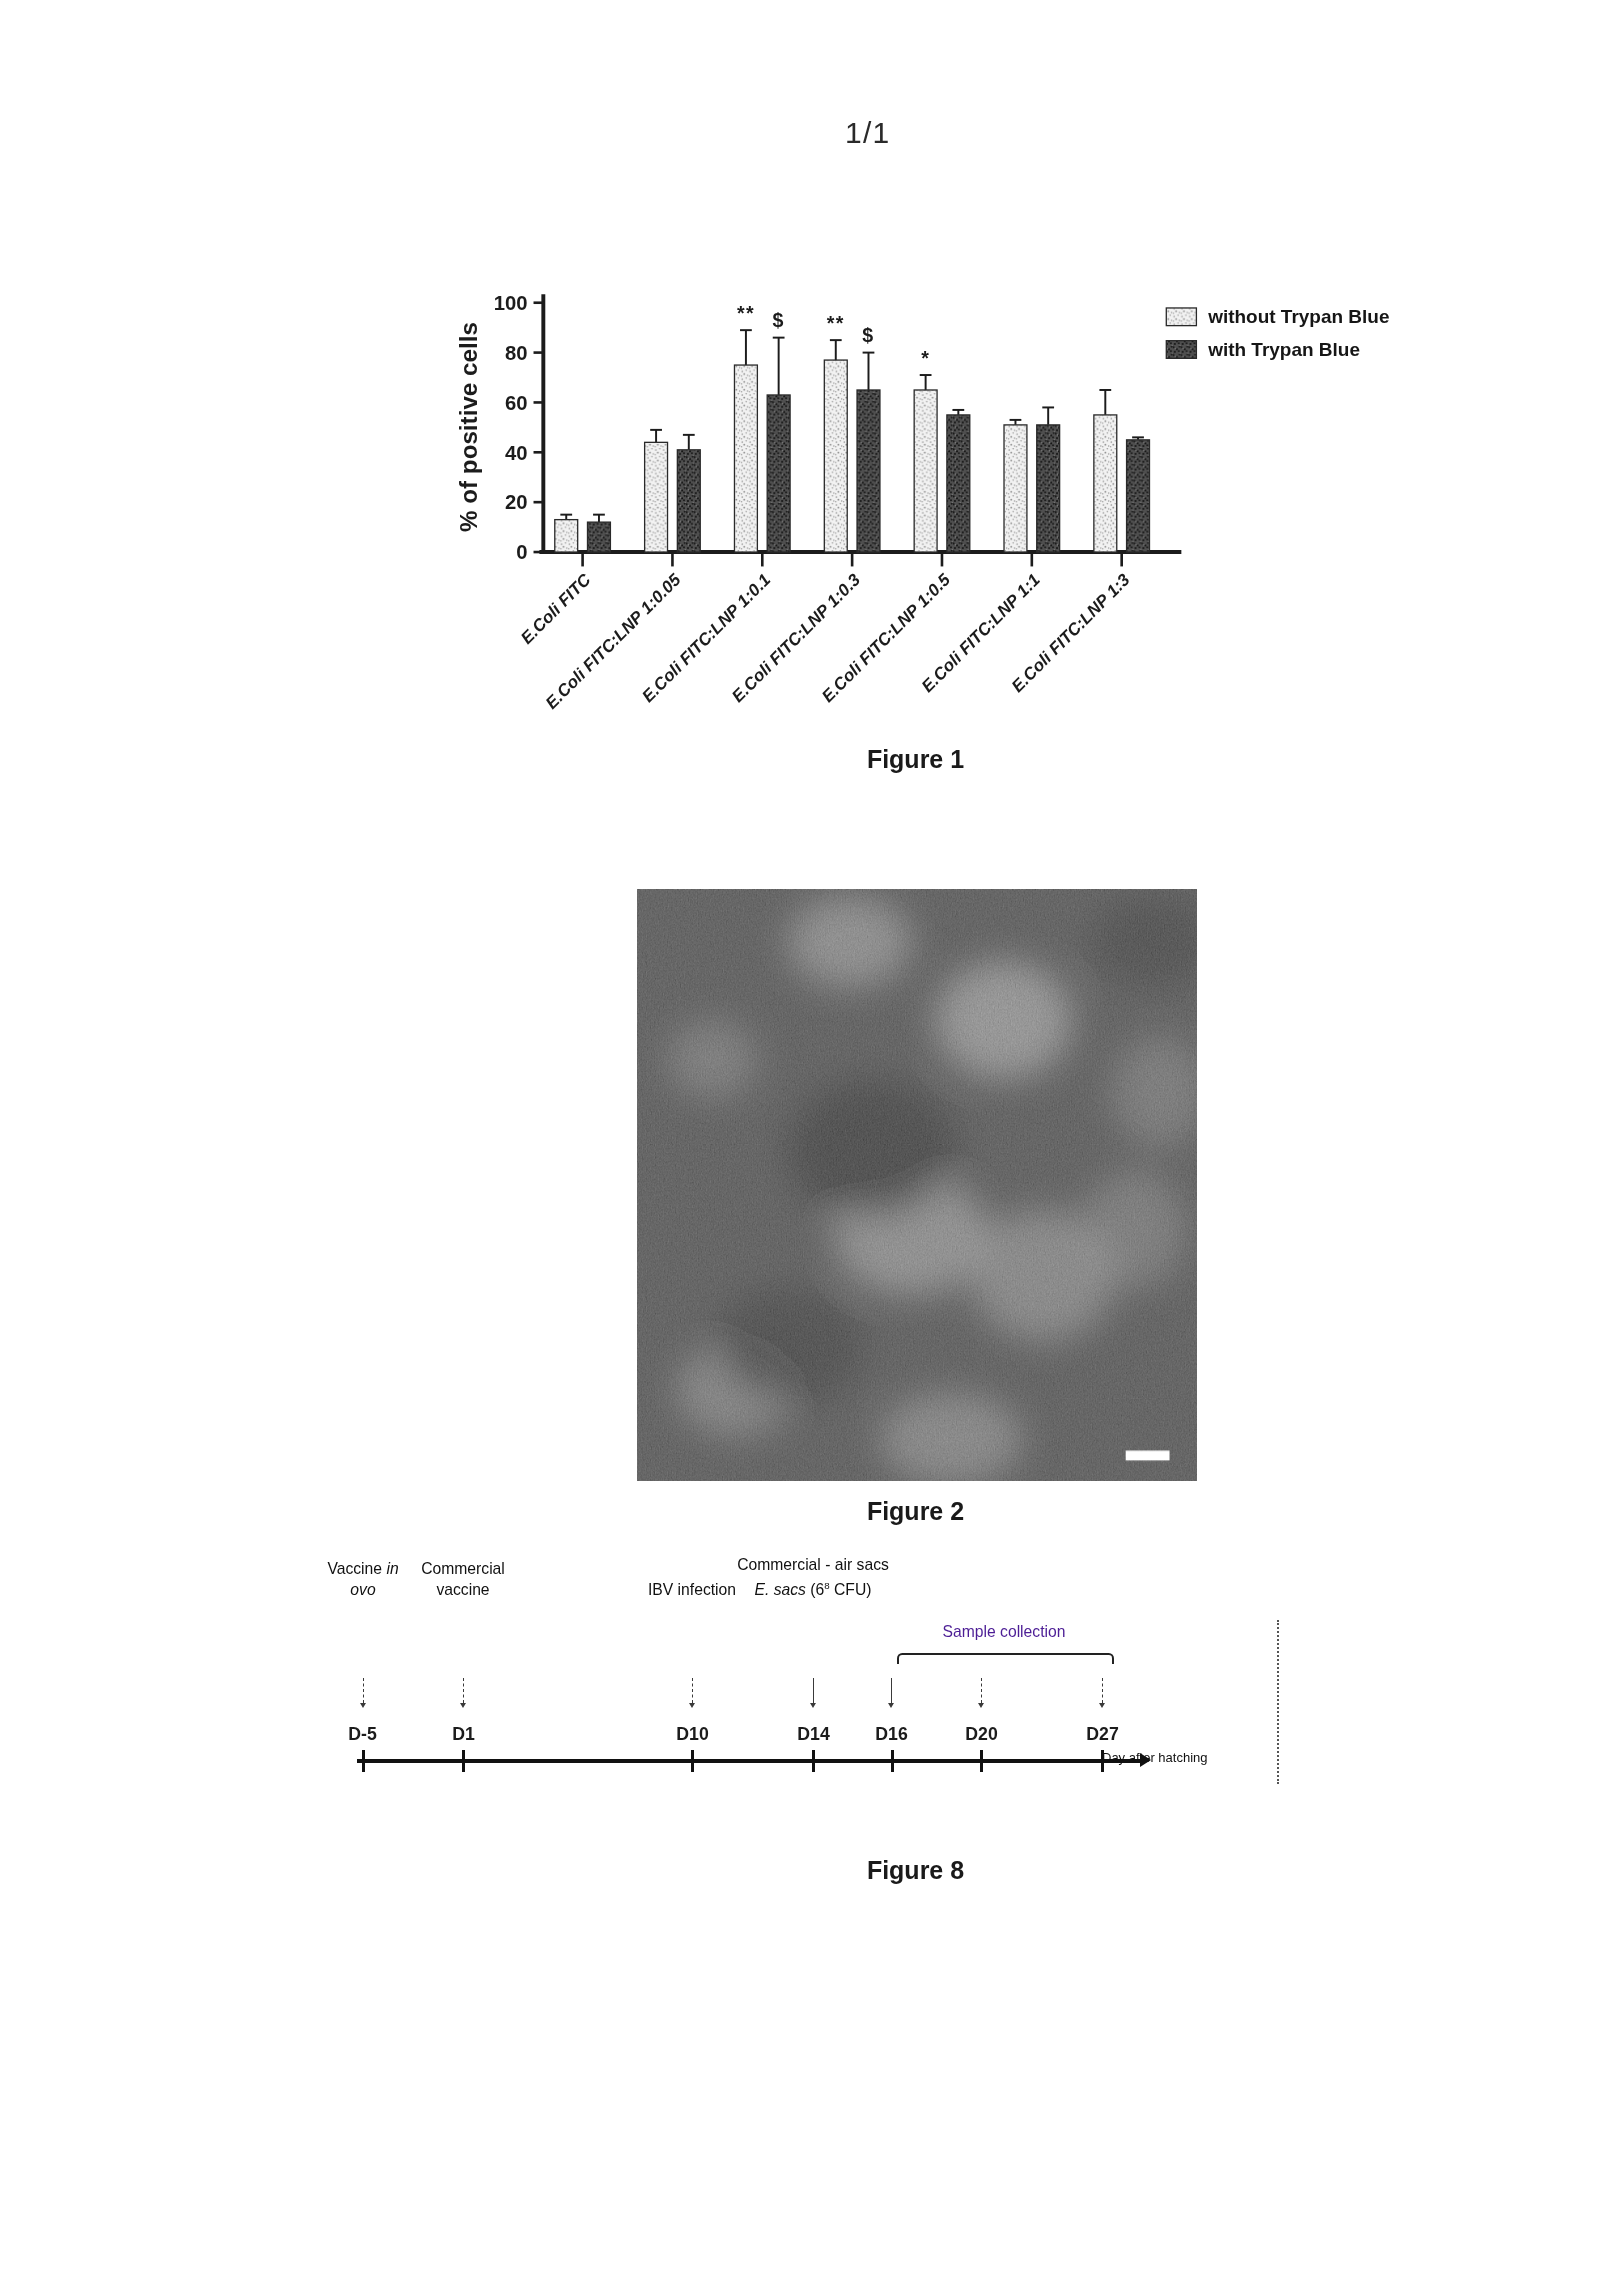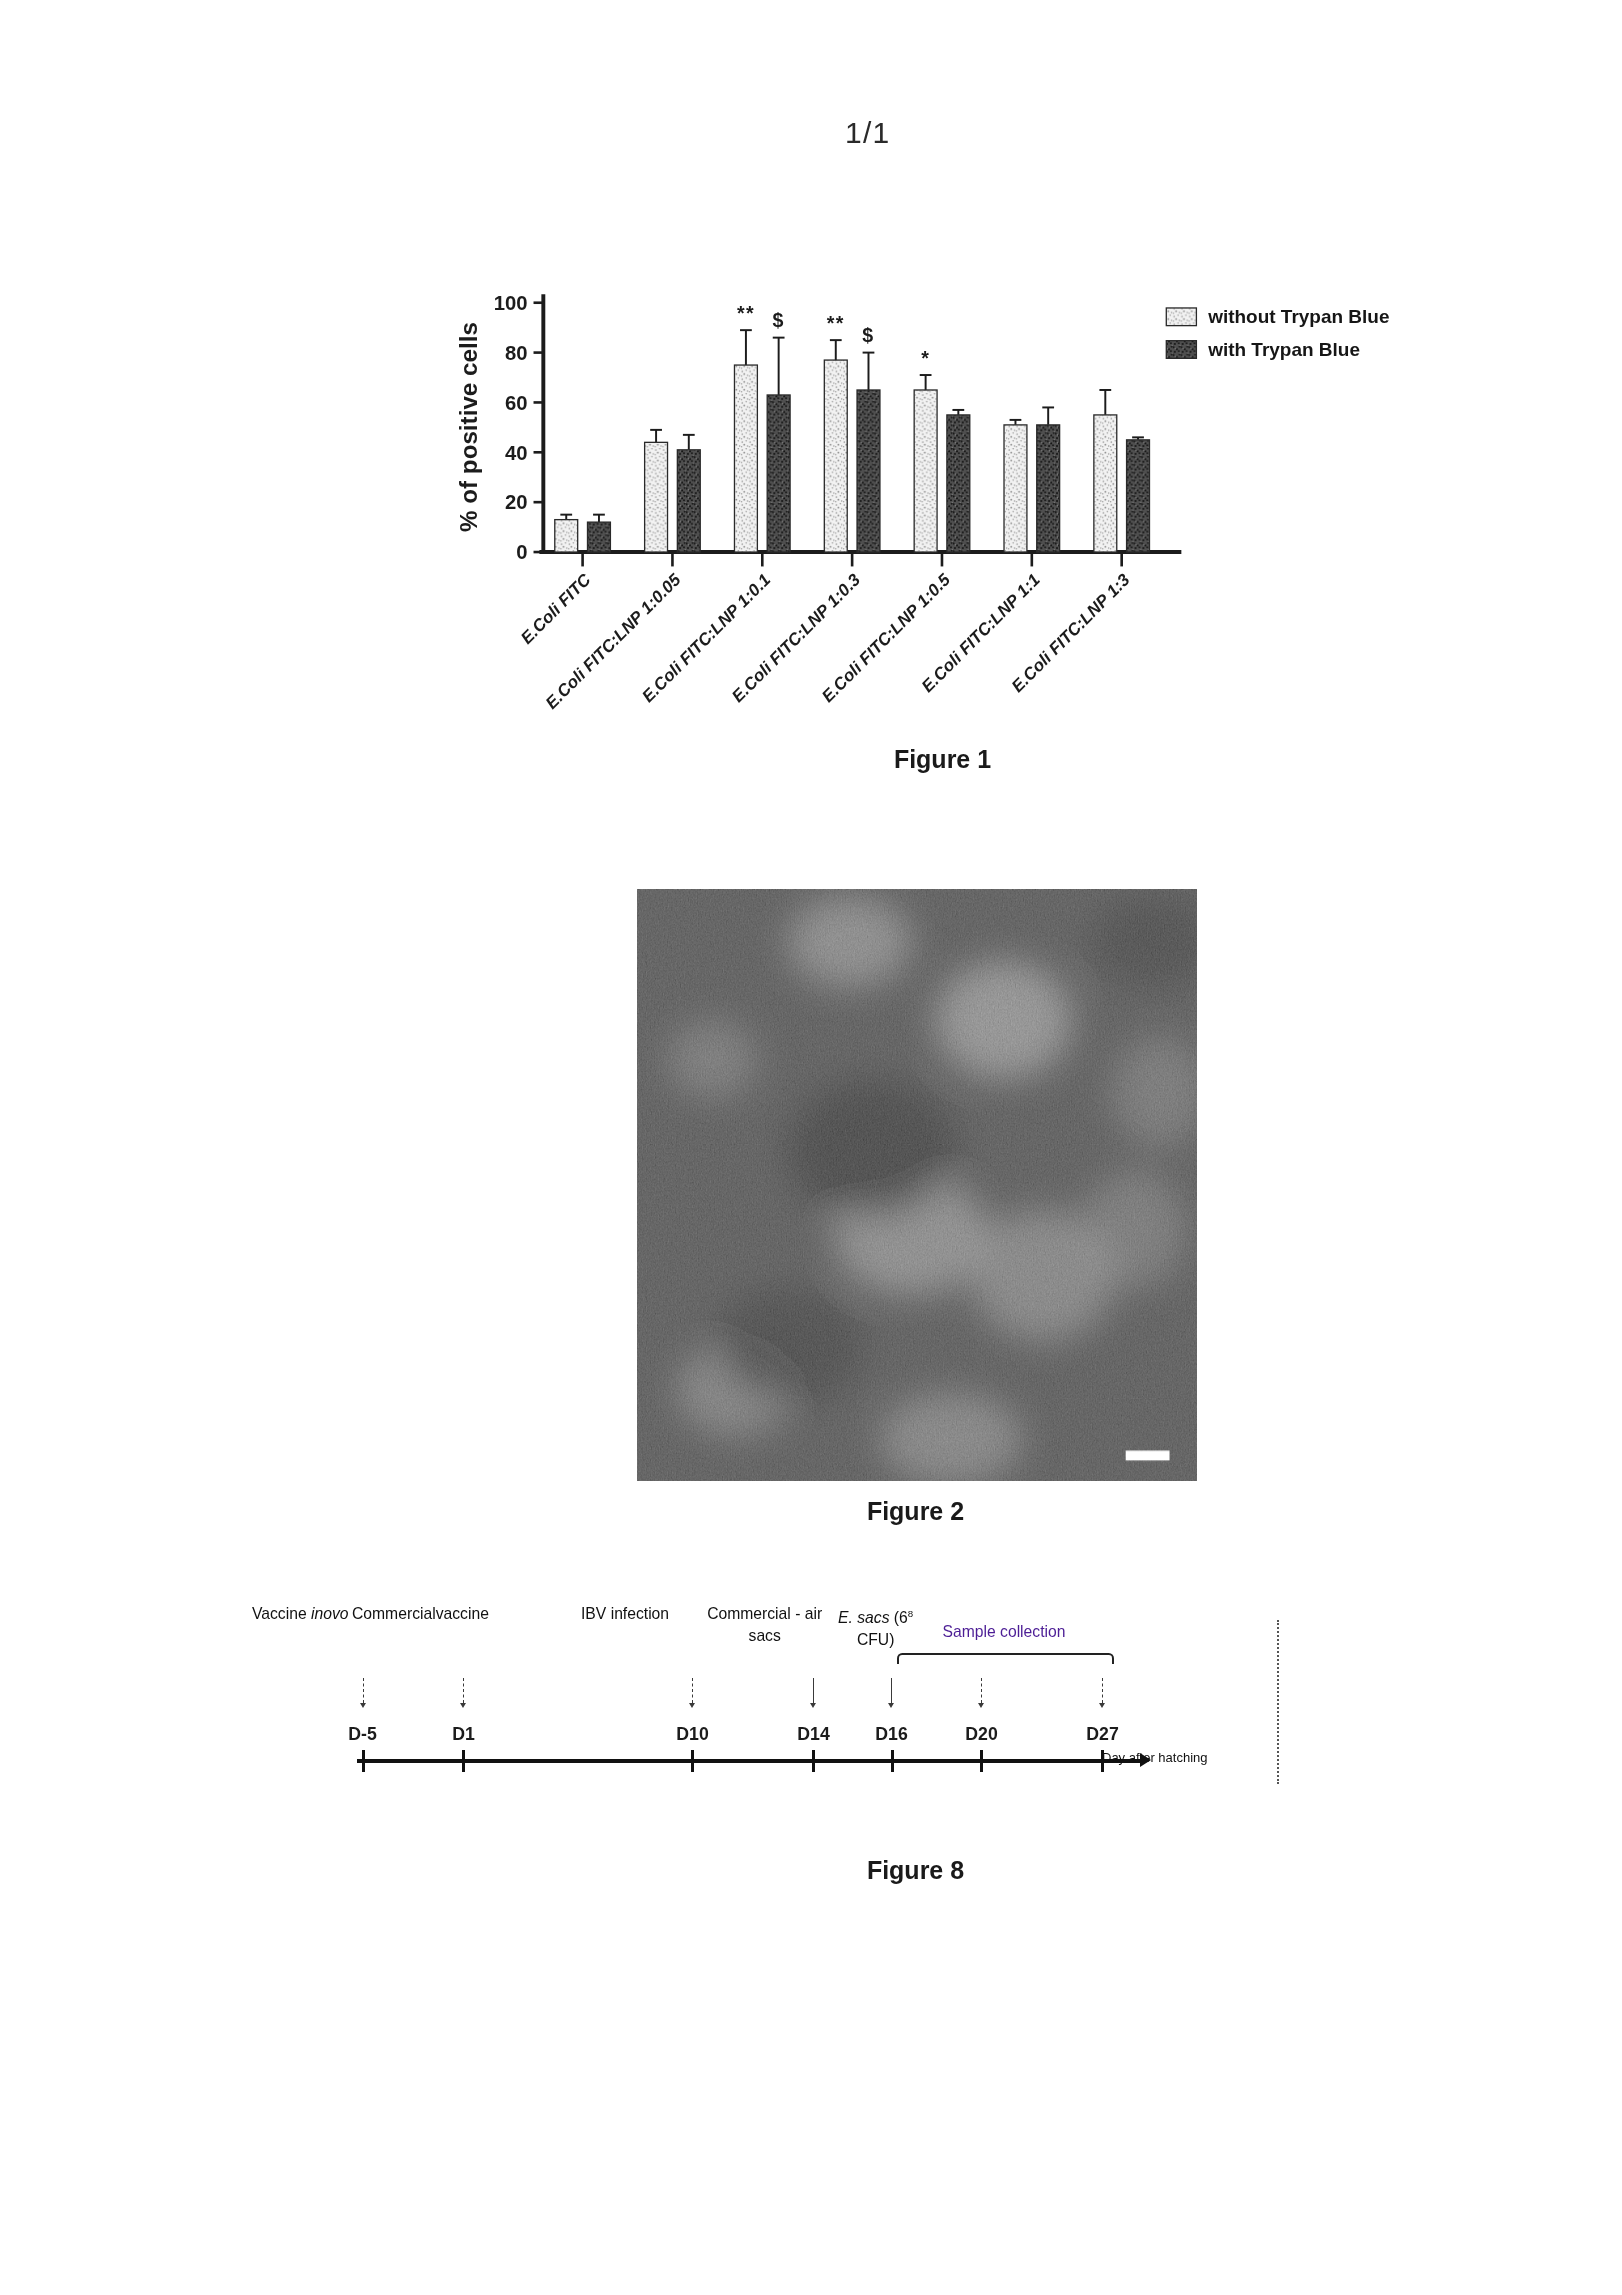--- a/index.html
+++ b/index.html
@@ -24,21 +24,21 @@
   .bar{stroke:#2a2a2a;stroke-width:2;}
   .ytl{font-size:31px;font-weight:bold;fill:#1c1c1c;}
   .xtl{font-size:26px;font-weight:bold;font-style:italic;fill:#1c1c1c;}
   .ylab{font-size:37px;font-weight:bold;fill:#1c1c1c;}
   .leg{font-size:29px;font-weight:bold;fill:#161616;}
   .ann{font-size:30px;font-weight:bold;fill:#1c1c1c;letter-spacing:2px;}
   .figcap{
     width:209px;text-align:center;
     font-size:25px;font-weight:600;color:#1a1a1a;
   }
-  #figure1-caption{left:838px;top:745px;}
+  #figure1-caption{left:811px;top:745px;}
   #figure2-caption{left:811px;top:1497px;}
   #figure3-caption{left:811px;top:1856px;}
   
   #figure2-image{left:637px;top:889px;width:560px;height:592px;background:#242424;}
   
   .tl-axis{left:357px;top:1759px;width:785px;height:3.9px;background:#111;}
   .tl-axis-head{
     left:1140px;top:1753px;width:0;height:0;
     border-left:11.8px solid #111;border-top:7.9px solid transparent;border-bottom:7.9px solid transparent;
   }
@@ -49,22 +49,22 @@
   }
   .tl-arrow{top:1678px;height:25px;width:0;}
   .tl-arrow.dashed{border-left:1.3px dashed #3a3a3a;}
   .tl-arrow.solid{border-left:1.3px solid #3a3a3a;}
   .tl-arrow .head{
     position:absolute;left:-3.9px;bottom:-5.2px;width:0;height:0;
     border-left:3.3px solid transparent;border-right:3.3px solid transparent;
     border-top:5.9px solid #3a3a3a;
   }
   .tl-label{
-    top:1603px;height:63px;width:222px;
-    display:flex;flex-direction:row;
+    top:1538px;height:63px;width:222px;
+    display:flex;flex-direction:column;justify-content:flex-end;
     text-align:center;font-size:15.7px;line-height:21.6px;color:#111;
   }
   .tl-label sup{font-size:0.62em;}
   #sample-collection-label{
     left:906px;top:1623px;width:196px;text-align:center;
     font-size:15.7px;color:#4c1d95;
   }
   #sample-collection-bracket{
     left:897px;top:1653px;width:213px;height:8.5px;
     border-top:2px solid #222;border-left:2px solid #222;border-right:2px solid #222;

